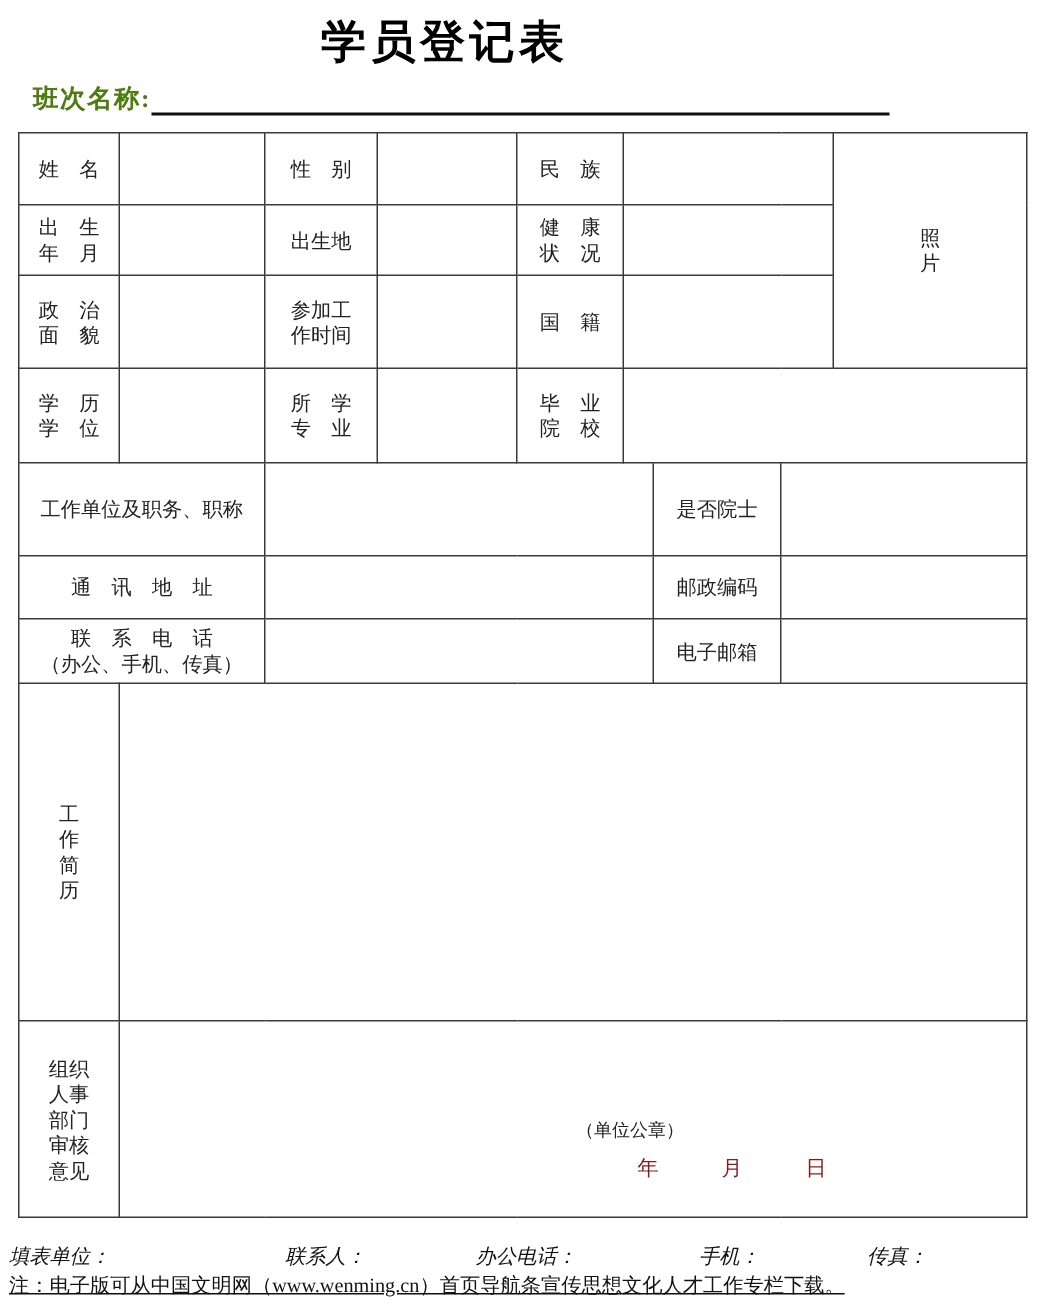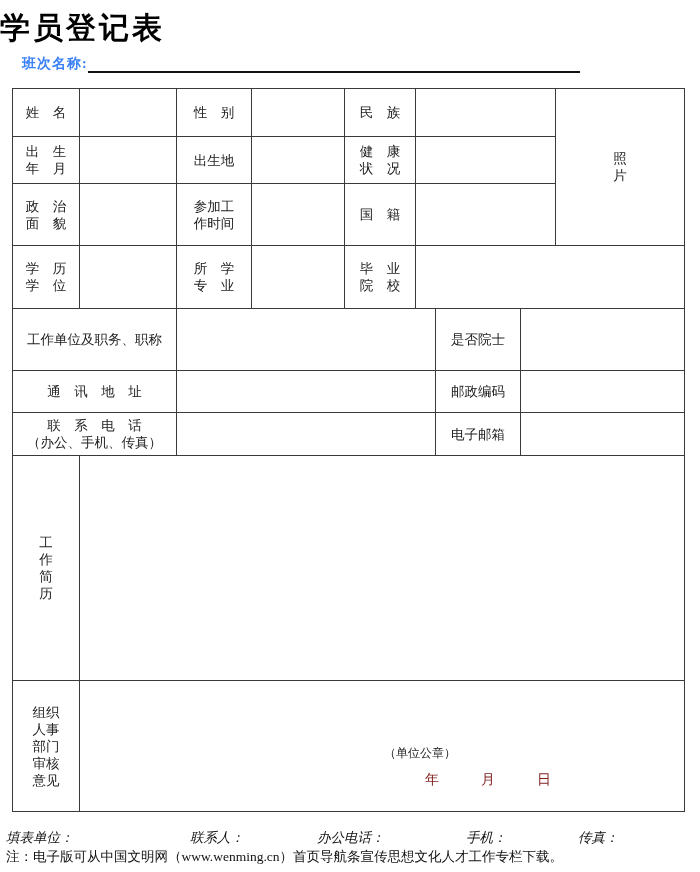--- a/index.html
+++ b/index.html
@@ -2,26 +2,26 @@
 <html><head>
 <meta charset="utf-8">
 <style>
   html,body{margin:0;padding:0;}
   body{
     width:700px;height:872px;background:#ffffff;position:relative;
     font-family:"Liberation Serif","DejaVu Serif",serif;color:#1f1f1f;
     overflow:hidden;
   }
   .page-title{
-    position:absolute;top:8px;left:0;width:593px;text-align:left;
+    position:absolute;top:8px;left:0;width:593px;text-align:center;
     font-family:"Liberation Sans","DejaVu Sans",sans-serif;
     font-weight:bold;font-size:30px;letter-spacing:3px;color:#000;
   }
   .class-line{
-    position:absolute;top:54px;left:22px;font-size:14px;color:#3b82f6;
+    position:absolute;top:54px;left:22px;font-size:17px;color:#4d7c0f;
     white-space:nowrap;
   }
   .class-line .lbl{font-weight:bold;letter-spacing:1px;}
   .class-line .blank{
     display:inline-block;width:492px;height:17px;
     border-bottom:2px solid #111;vertical-align:bottom;
   }
   table.form{
     position:absolute;left:12px;top:88px;width:672px;
     border-collapse:collapse;table-layout:fixed;
@@ -40,21 +40,21 @@
   td.resume{line-height:23px;}
   td.review{line-height:21px;}
   td.phone-lbl{line-height:16px;font-size:13px;}
   td.seal-cell{position:relative;}
   .seal{position:absolute;left:304px;top:64px;font-size:12px;color:#222;white-space:nowrap;}
   .seal-date{position:absolute;left:345px;top:90px;font-size:14px;color:#7f1d1d;white-space:nowrap;}
   .footer-line{position:absolute;top:829px;left:0;width:700px;height:18px;font-size:13.5px;color:#111;}
   .footer-line span{position:absolute;white-space:nowrap;font-style:italic;}
   .f-unit{left:6px;} .f-contact{left:190px;} .f-office{left:317px;}
   .f-mobile{left:466px;} .f-fax{left:578px;}
-  .note-line{position:absolute;top:848px;left:6px;font-size:13.5px;color:#111;white-space:nowrap;}
+  .note-line{position:absolute;top:848px;left:6px;font-size:13.5px;color:#111;white-space:nowrap;text-decoration:underline;}
 </style>
 </head>
 <body>
 
 <div class="page-title">学员登记表</div>
 
 <div class="class-line">
   <span class="lbl">班次名称:</span><span class="blank"></span>
 </div>
 

